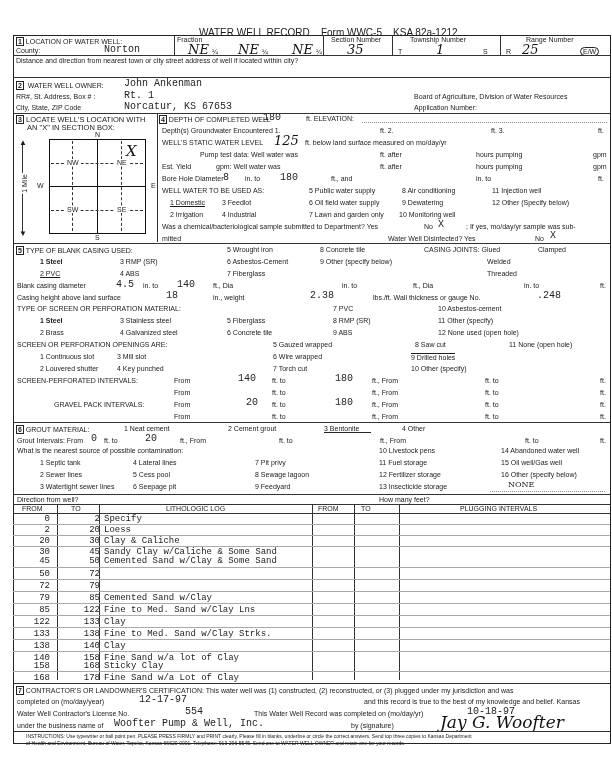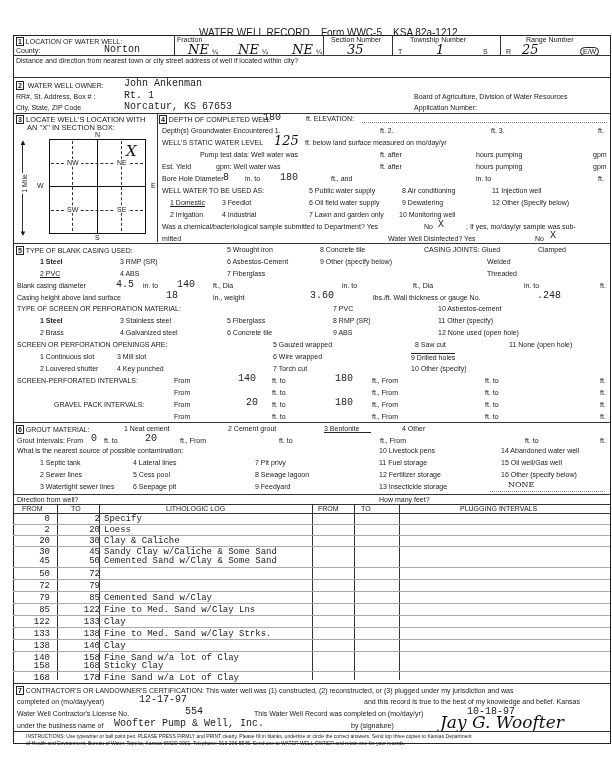--- a/index.html
+++ b/index.html
@@ -195,21 +195,21 @@
 <div class="abs tw" style="left:177px;top:279px;">140</div>
 <div class="abs" style="left:213px;top:282px;">ft., Dia</div>
 <div class="abs" style="left:342px;top:282px;">in. to</div>
 <div class="abs" style="left:413px;top:282px;">ft., Dia</div>
 <div class="abs" style="left:524px;top:282px;">in. to</div>
 <div class="abs" style="left:600px;top:282px;">ft.</div>
 
 <div class="abs" style="left:17px;top:294px;">Casing height above land surface</div>
 <div class="abs tw" style="left:166px;top:290px;">18</div>
 <div class="abs" style="left:213px;top:294px;">in., weight</div>
-<div class="abs tw" style="left:310px;top:290px;">3.60</div>
+<div class="abs tw" style="left:310px;top:290px;">2.38</div>
 <div class="abs" style="left:373px;top:294px;">lbs./ft. Wall thickness or gauge No.</div>
 <div class="abs tw" style="left:537px;top:290px;">.248</div>
 
 <div class="abs" style="left:17px;top:305px;">TYPE OF SCREEN OR PERFORATION MATERIAL:</div>
 <div class="abs bold" style="left:40px;top:317px;">1 Steel</div>
 <div class="abs" style="left:40px;top:329px;">2 Brass</div>
 <div class="abs" style="left:120px;top:317px;">3 Stainless steel</div>
 <div class="abs" style="left:120px;top:329px;">4 Galvanized steel</div>
 <div class="abs" style="left:227px;top:317px;">5 Fiberglass</div>
 <div class="abs" style="left:227px;top:329px;">6 Concrete tile</div>

